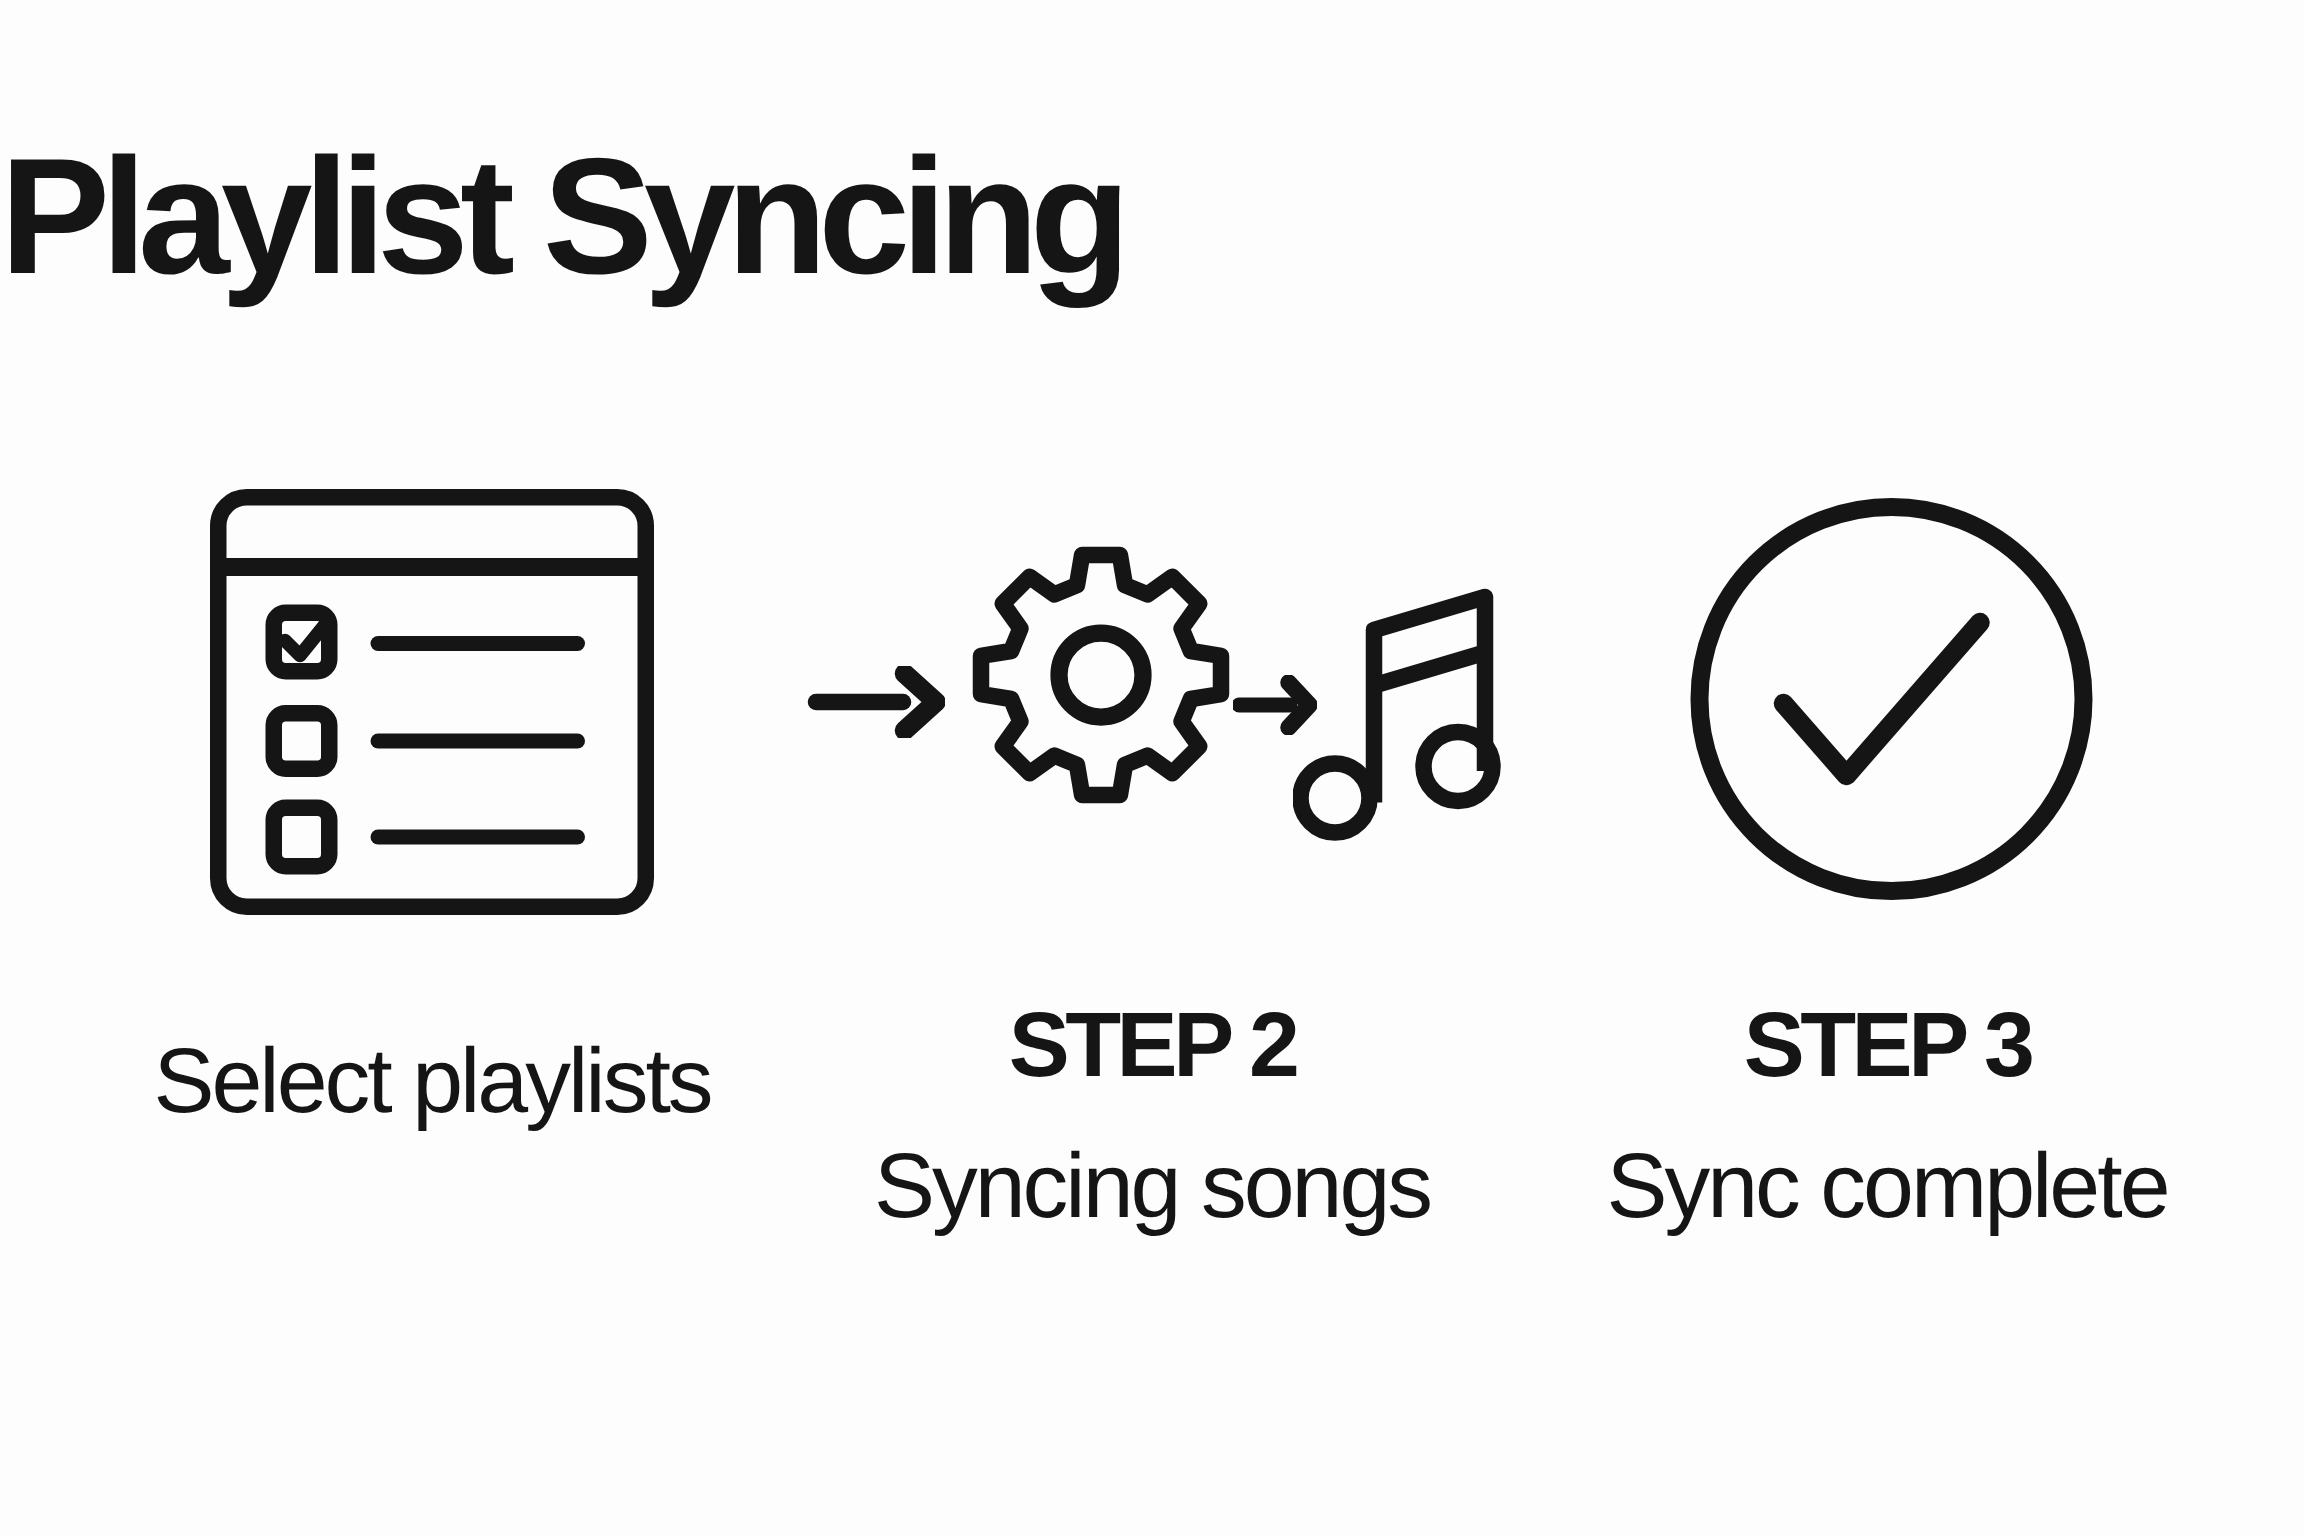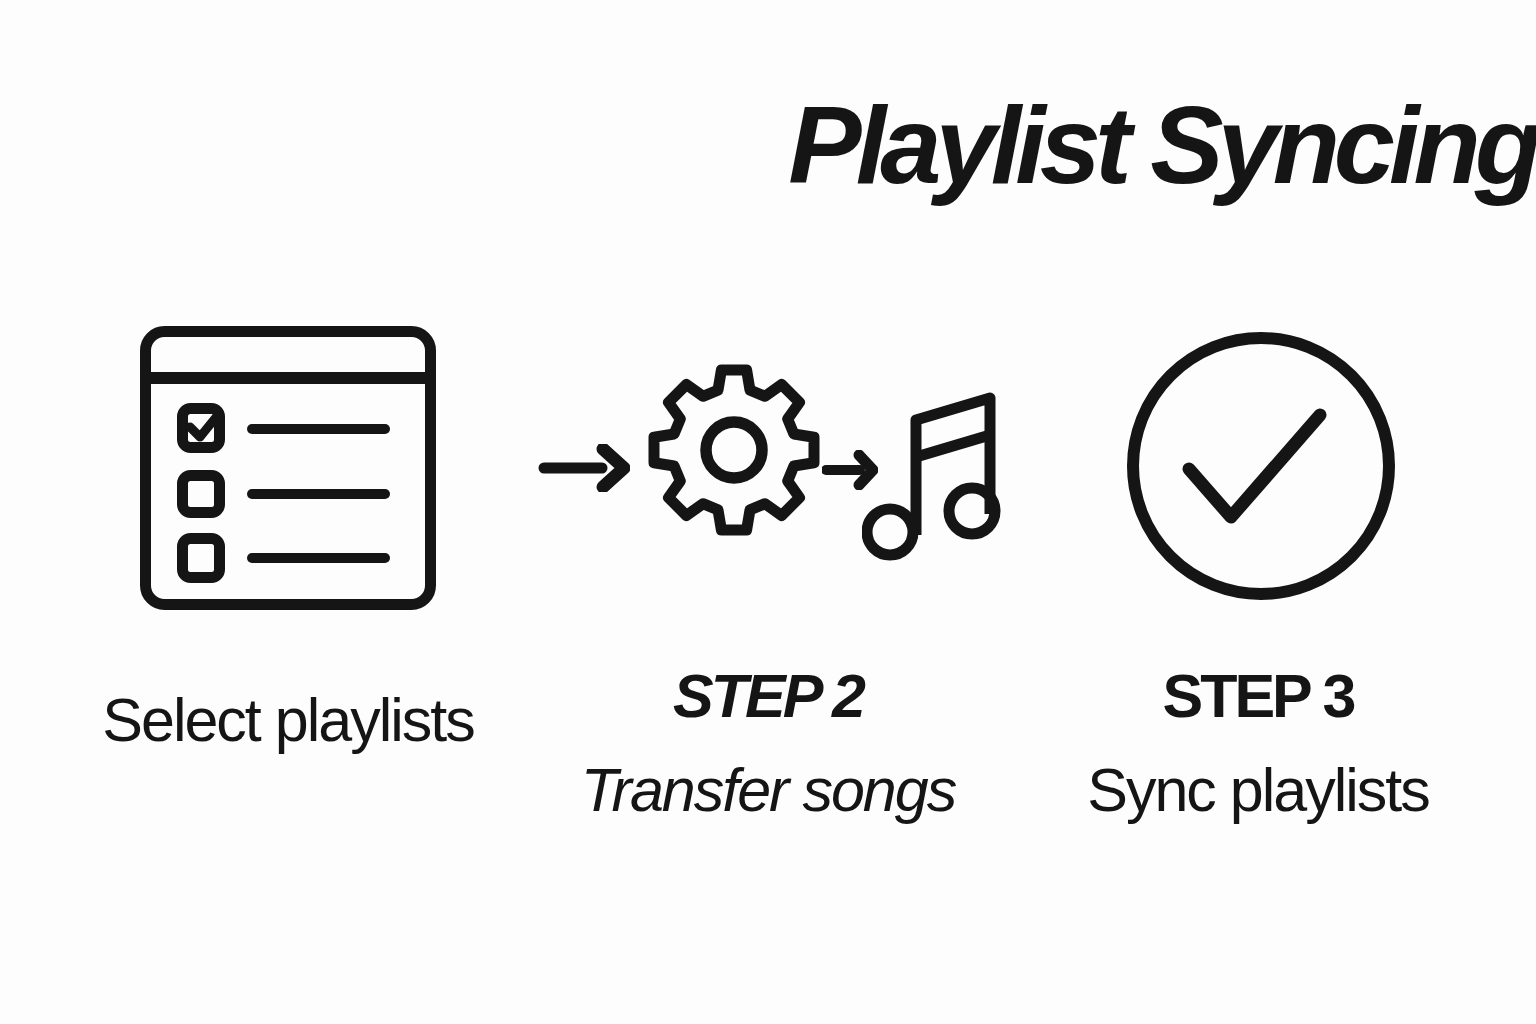--- a/index.html
+++ b/index.html
@@ -21,42 +21,41 @@
     margin: 0 auto;
     background: var(--background);
     overflow: hidden;
   }
   .title {
     position: absolute;
     top: 82px;
     left: 0;
     right: 0;
     margin: 0;
-    text-align: right;
+    text-align: left;
     font-size: 110px;
     font-weight: 700;
     letter-spacing: -6px;
     line-height: 1.15;
     color: var(--ink);
     white-space: nowrap;
-    font-style: italic;
   }
   .icon { position: absolute; color: var(--ink); }
   .icon svg { display: block; }
   .panel { fill: var(--panel-fill); }
   .stroke { fill: none; stroke: currentColor; }
 
   .step-col {
     position: absolute;
     top: 661px;
     width: 440px;
     text-align: center;
   }
   .col-1 { left: 68px; }
-  .col-2 { left: 548px; font-style: italic; }
+  .col-2 { left: 548px; }
   .col-3 { left: 1038px; text-align: center; }
   .step-label {
     font-size: 61px;
     font-weight: 700;
     letter-spacing: -3px;
     line-height: 70px;
     white-space: nowrap;
   }
   .step-caption {
     margin-top: 24px;
@@ -134,21 +133,21 @@
       <path class="stroke" d="M65,140 L107,188 L196,86" stroke-width="13" stroke-linecap="round" stroke-linejoin="round"></path>
     </svg>
   </div>
 
   <div class="step-col col-1">
     <div class="step-caption">Select playlists</div>
   </div>
 
   <div class="step-col col-2">
     <div class="step-label">STEP 2</div>
-    <div class="step-caption">Transfer songs</div>
+    <div class="step-caption">Syncing songs</div>
   </div>
 
   <div class="step-col col-3">
     <div class="step-label">STEP 3</div>
-    <div class="step-caption">Sync playlists</div>
+    <div class="step-caption">Sync complete</div>
   </div>
 
 </div>
 
 </body></html>

